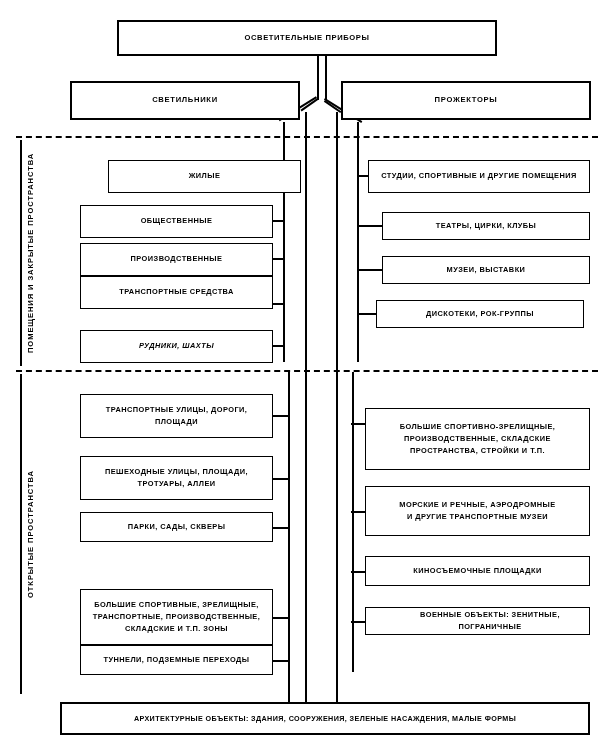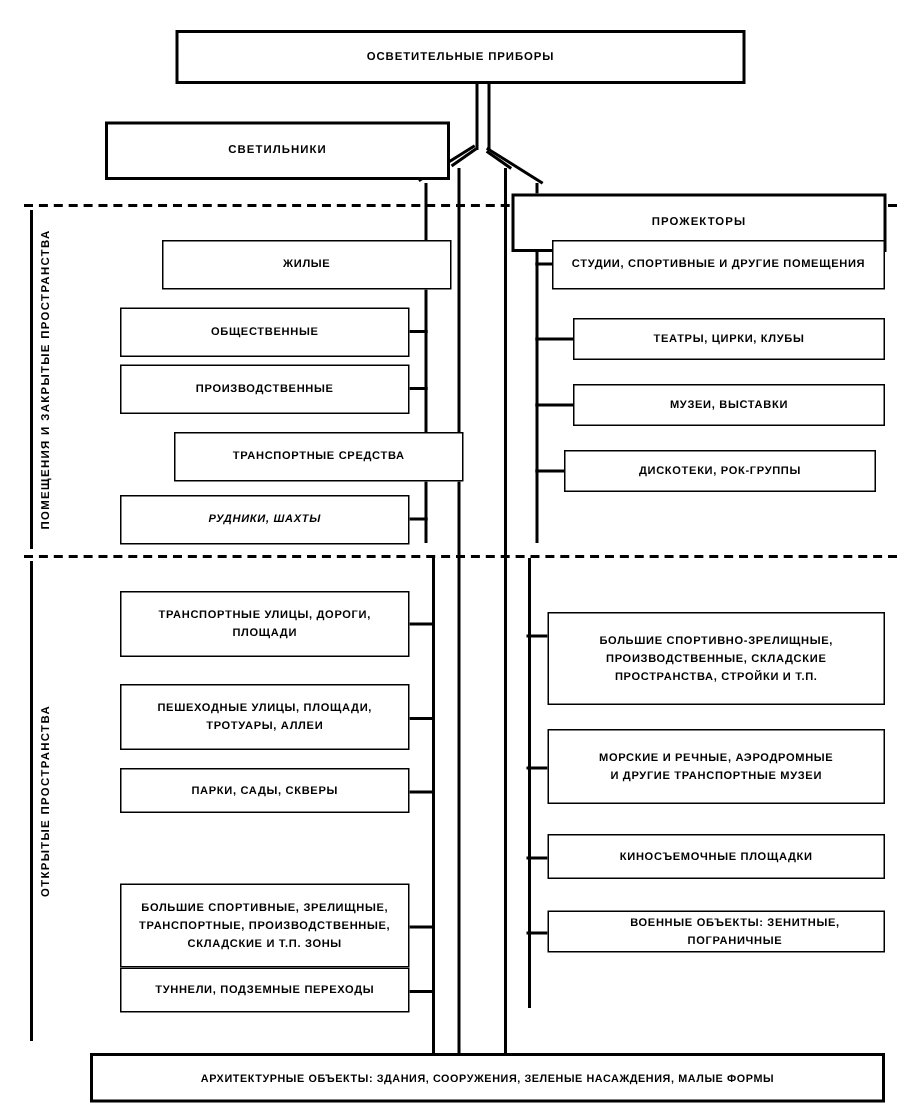--- a/index.html
+++ b/index.html
@@ -93,21 +93,21 @@
   <div class="vline" style="left:20px;top:140px;height:226px;width:1.6px;"></div>
   <div class="vline" style="left:20px;top:374px;height:320px;width:1.6px;"></div>
 
   <div class="box root" style="left:117px;top:20px;width:380px;height:36px;">
     <span class="txt">ОСВЕТИТЕЛЬНЫЕ ПРИБОРЫ</span>
   </div>
 
   <div class="box level2" style="left:70px;top:81px;width:230px;height:39px;">
     <span class="txt">СВЕТИЛЬНИКИ</span>
   </div>
-  <div class="box level2" style="left:341px;top:81px;width:250px;height:39px;margin-top:48px;">
+  <div class="box level2" style="left:341px;top:81px;width:250px;height:39px;">
     <span class="txt">ПРОЖЕКТОРЫ</span>
   </div>
 
   <div class="sidelabel" style="left:22px;top:142px;width:16px;height:222px;">
     <span>ПОМЕЩЕНИЯ И ЗАКРЫТЫЕ ПРОСТРАНСТВА</span>
   </div>
   <div class="sidelabel" style="left:22px;top:376px;width:16px;height:316px;">
     <span>ОТКРЫТЫЕ ПРОСТРАНСТВА</span>
   </div>
 
@@ -119,21 +119,21 @@
   <div class="box thin" style="left:80px;top:205px;width:193px;height:33px;">
     <span class="txt">ОБЩЕСТВЕННЫЕ</span>
   </div>
   <div class="hline" style="left:272px;top:220px;width:13px;"></div>
 
   <div class="box thin" style="left:80px;top:243px;width:193px;height:33px;">
     <span class="txt">ПРОИЗВОДСТВЕННЫЕ</span>
   </div>
   <div class="hline" style="left:272px;top:258px;width:13px;"></div>
 
-  <div class="box thin" style="left:80px;top:288px;width:193px;height:33px;margin-left:36px;">
+  <div class="box thin" style="left:80px;top:276px;width:193px;height:33px;">
     <span class="txt">ТРАНСПОРТНЫЕ СРЕДСТВА</span>
   </div>
   <div class="hline" style="left:272px;top:303px;width:13px;"></div>
 
   <div class="box thin" style="left:80px;top:330px;width:193px;height:33px;font-style:italic;">
     <span class="txt">РУДНИКИ, ШАХТЫ</span>
   </div>
   <div class="hline" style="left:272px;top:345px;width:13px;"></div>
 
   <div class="box thin" style="left:368px;top:160px;width:222px;height:33px;">

